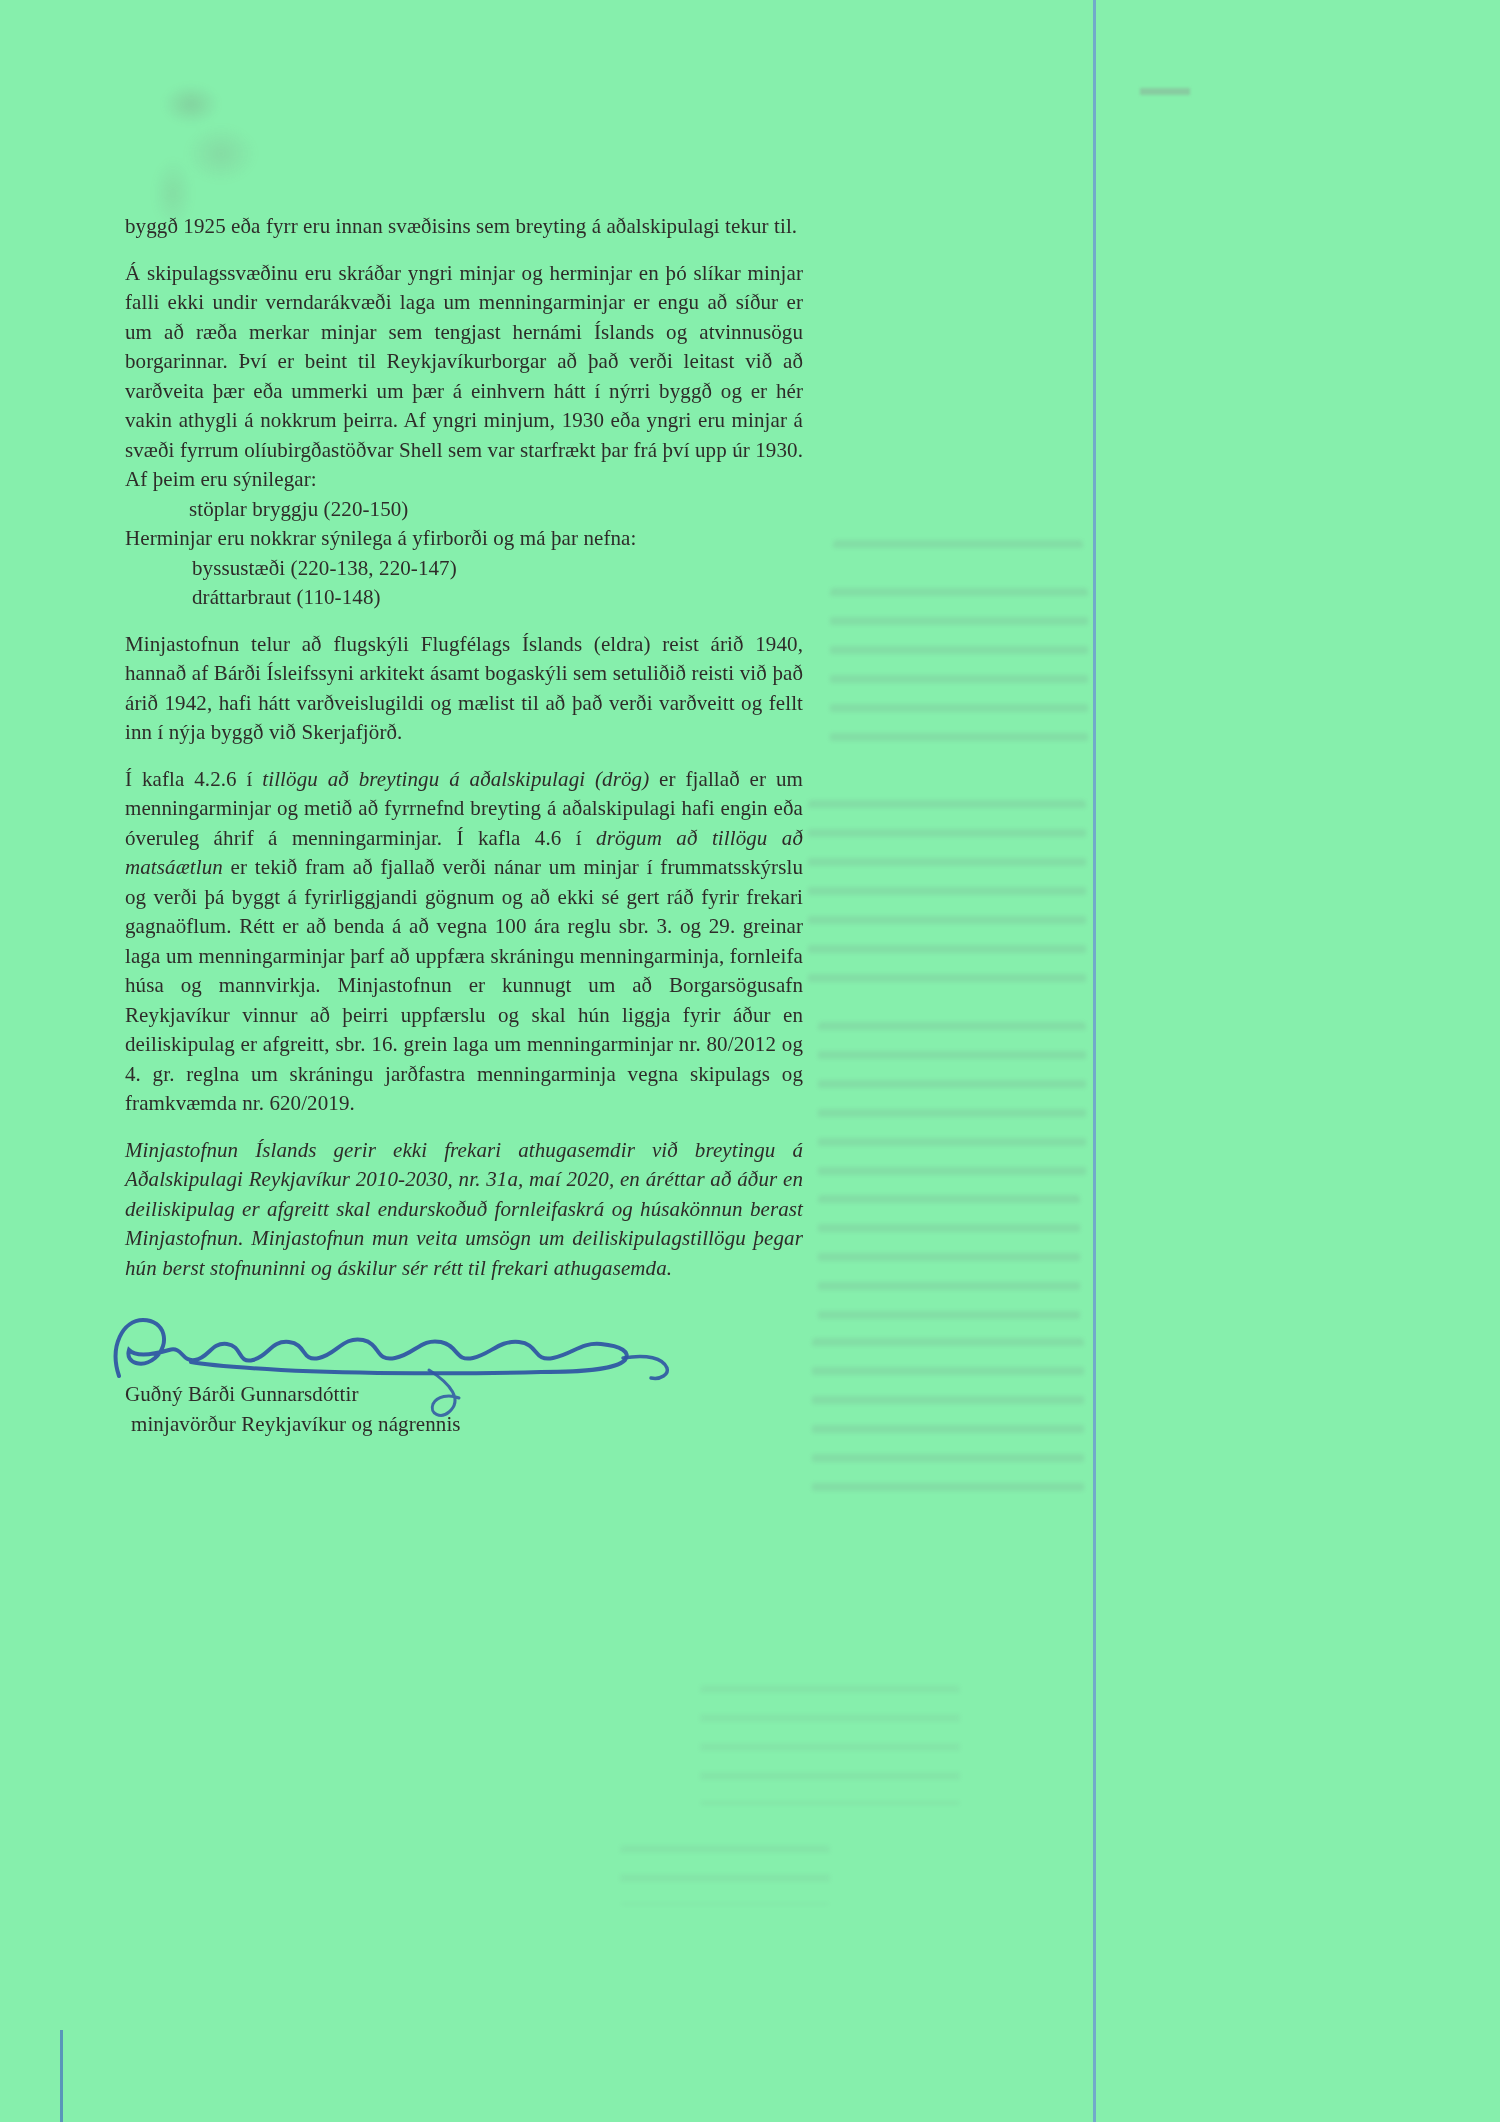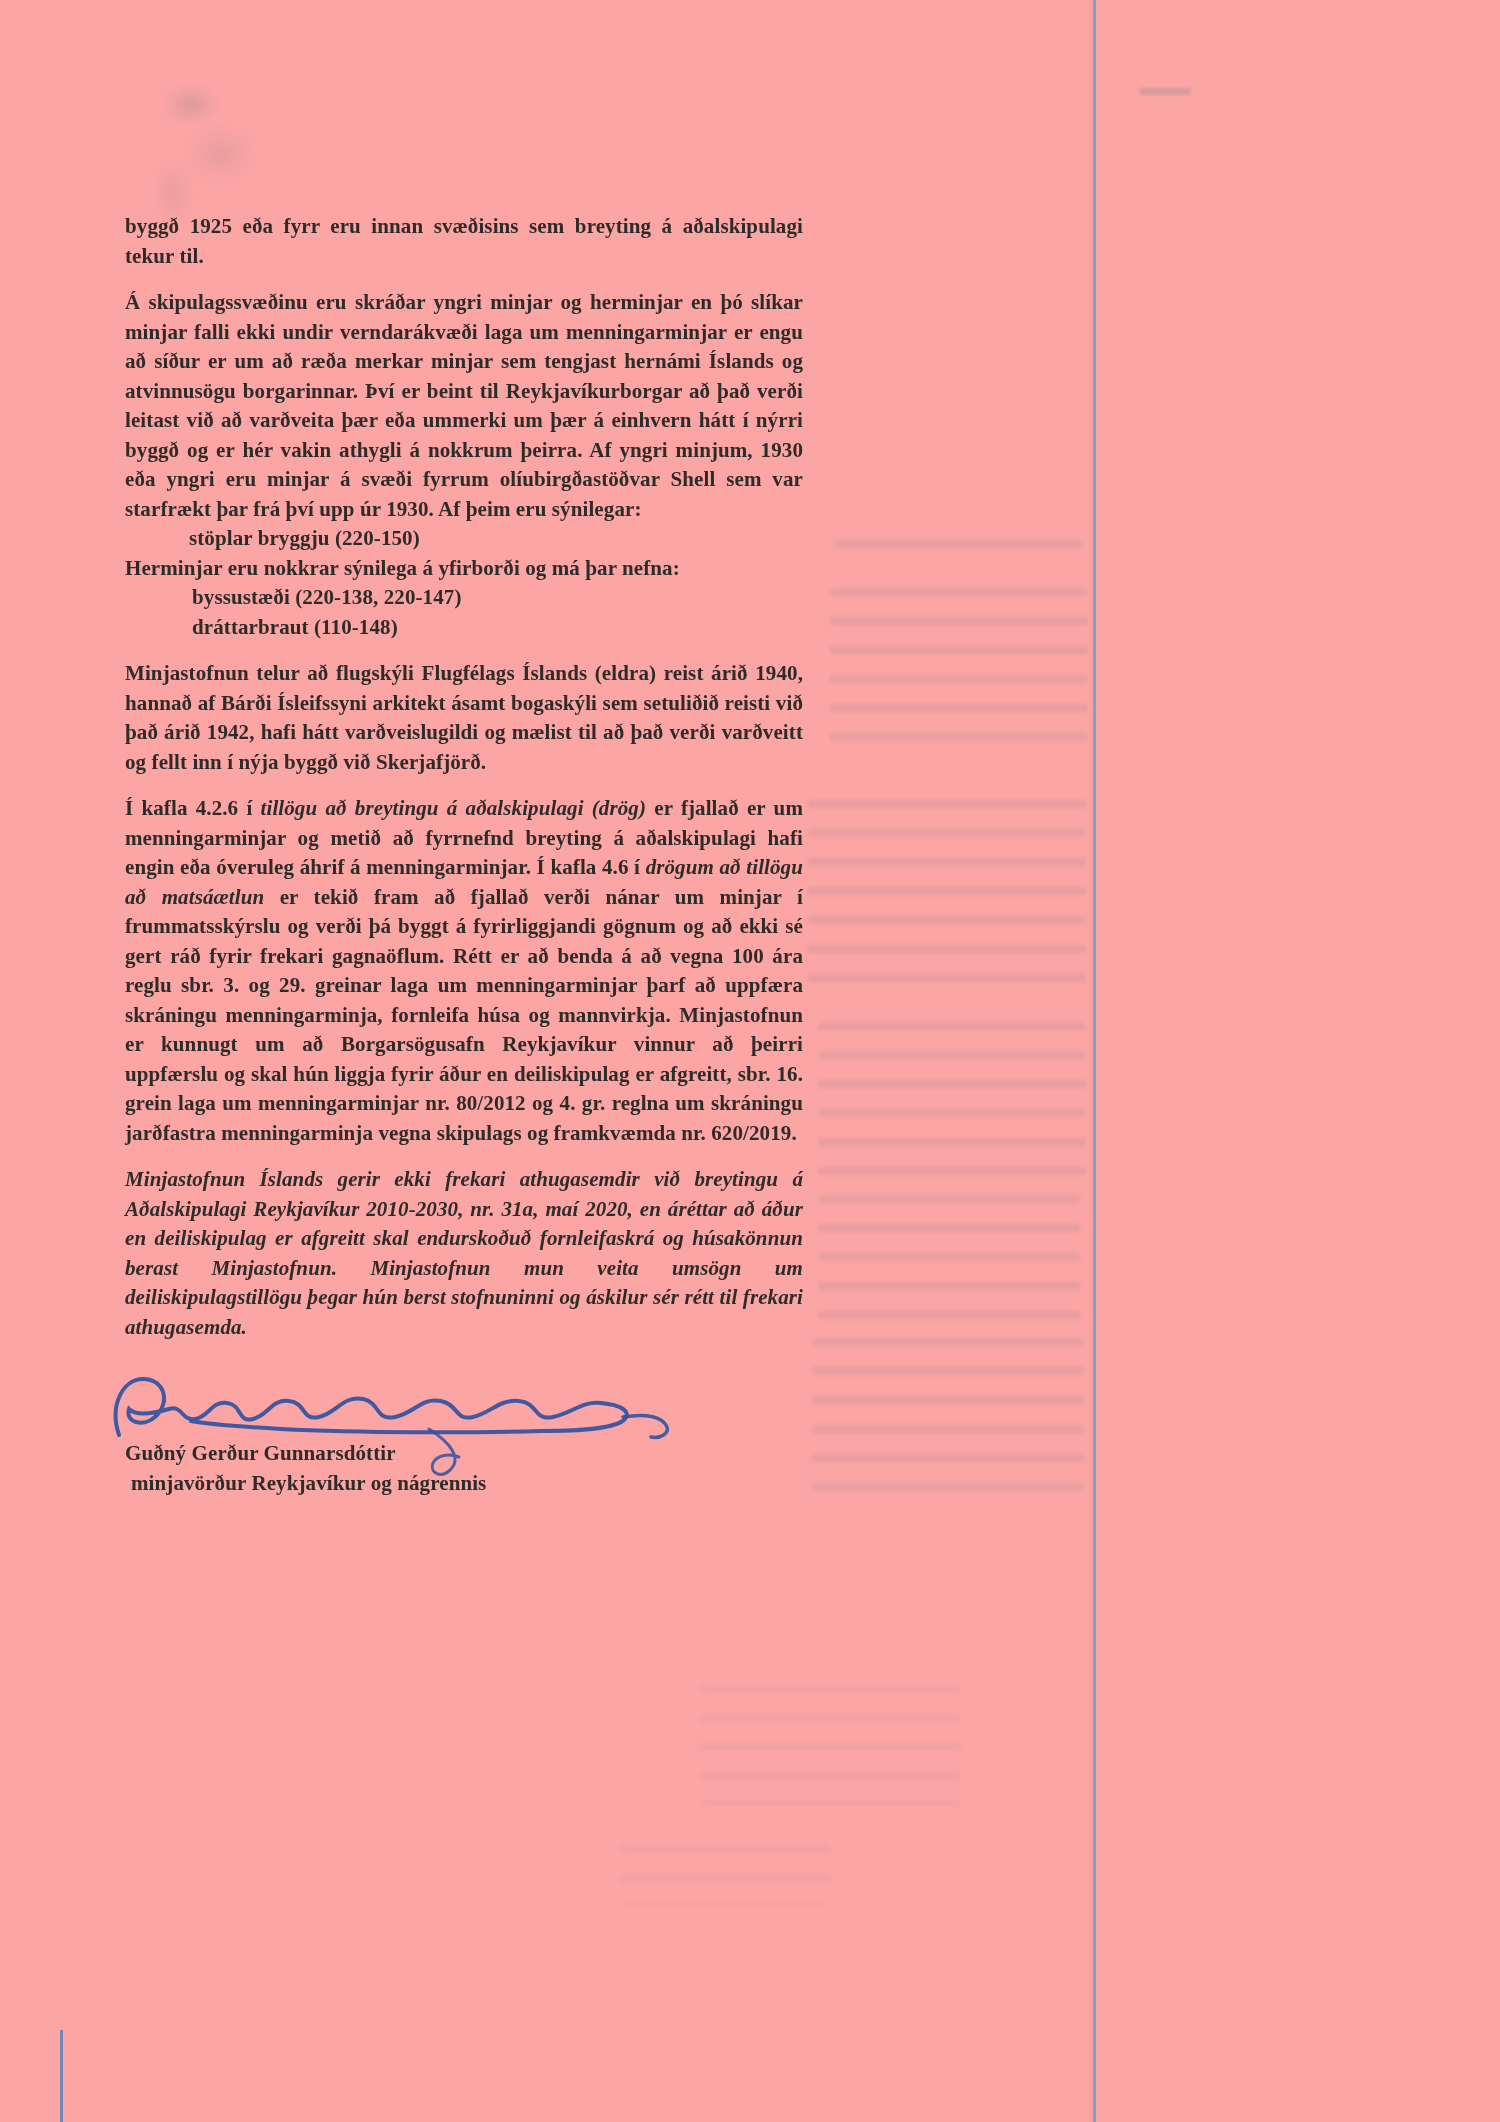--- a/index.html
+++ b/index.html
@@ -6,22 +6,21 @@
   html, body { margin: 0; padding: 0; }
   body {
     width: 1500px; height: 2122px;
     background: #ffffff;
     font-family: "Liberation Serif", "DejaVu Serif", serif;
     position: relative;
     overflow: hidden;
   }
   .page {
     position: absolute; inset: 0;
-    background: #fca5a5;
-    font-weight: bold;
+    background: #86efac;
   }
   .text-block {
     position: absolute;
     left: 125px; top: 212px; width: 678px;
     font-size: 21px; line-height: 29.5px;
     color: #2e2c29;
     text-align: justify;
     letter-spacing: 0.1px;
   }
   .text-block p { margin: 0 0 17px 0; }
@@ -115,18 +114,18 @@
         <path d="M8,76 C-2,46 12,20 32,20 C54,20 60,44 44,58 C32,68 14,64 18,50
                  C26,58 44,54 58,50 C72,46 70,62 84,60 C98,58 100,42 116,44
                  C132,46 126,64 142,60 C158,56 160,40 178,42 C196,44 190,62 208,58
                  C226,54 232,36 252,40 C270,44 264,62 284,58 C304,54 310,38 330,42
                  C348,46 344,62 362,58 C380,54 388,40 408,42 C428,44 422,62 442,58
                  C462,54 470,42 490,44 C510,46 520,52 514,60 C504,70 470,72 430,72
                  C360,74 250,74 170,70 C120,67 90,64 80,62" fill="none" stroke="#2f54a3" stroke-width="4" stroke-linecap="round" opacity="0.92"></path>
         <path d="M512,58 C536,54 552,58 556,68 C558,74 550,80 540,78" fill="none" stroke="#2f54a3" stroke-width="3.5" stroke-linecap="round" opacity="0.9"></path>
         <path d="M318,70 C340,84 352,100 338,112 C330,119 318,114 322,104 C326,96 338,94 348,98" fill="none" stroke="#2f54a3" stroke-width="3" stroke-linecap="round" opacity="0.85"></path>
       </svg>
-      <div class="sig-name">Guðný Gerður Gunnarsdóttir</div>
+      <div class="sig-name">Guðný Bárði Gunnarsdóttir</div>
       <div class="sig-title">minjavörður Reykjavíkur og nágrennis</div>
     </div>
 
   </div>
 </div>
 
 </body></html>

